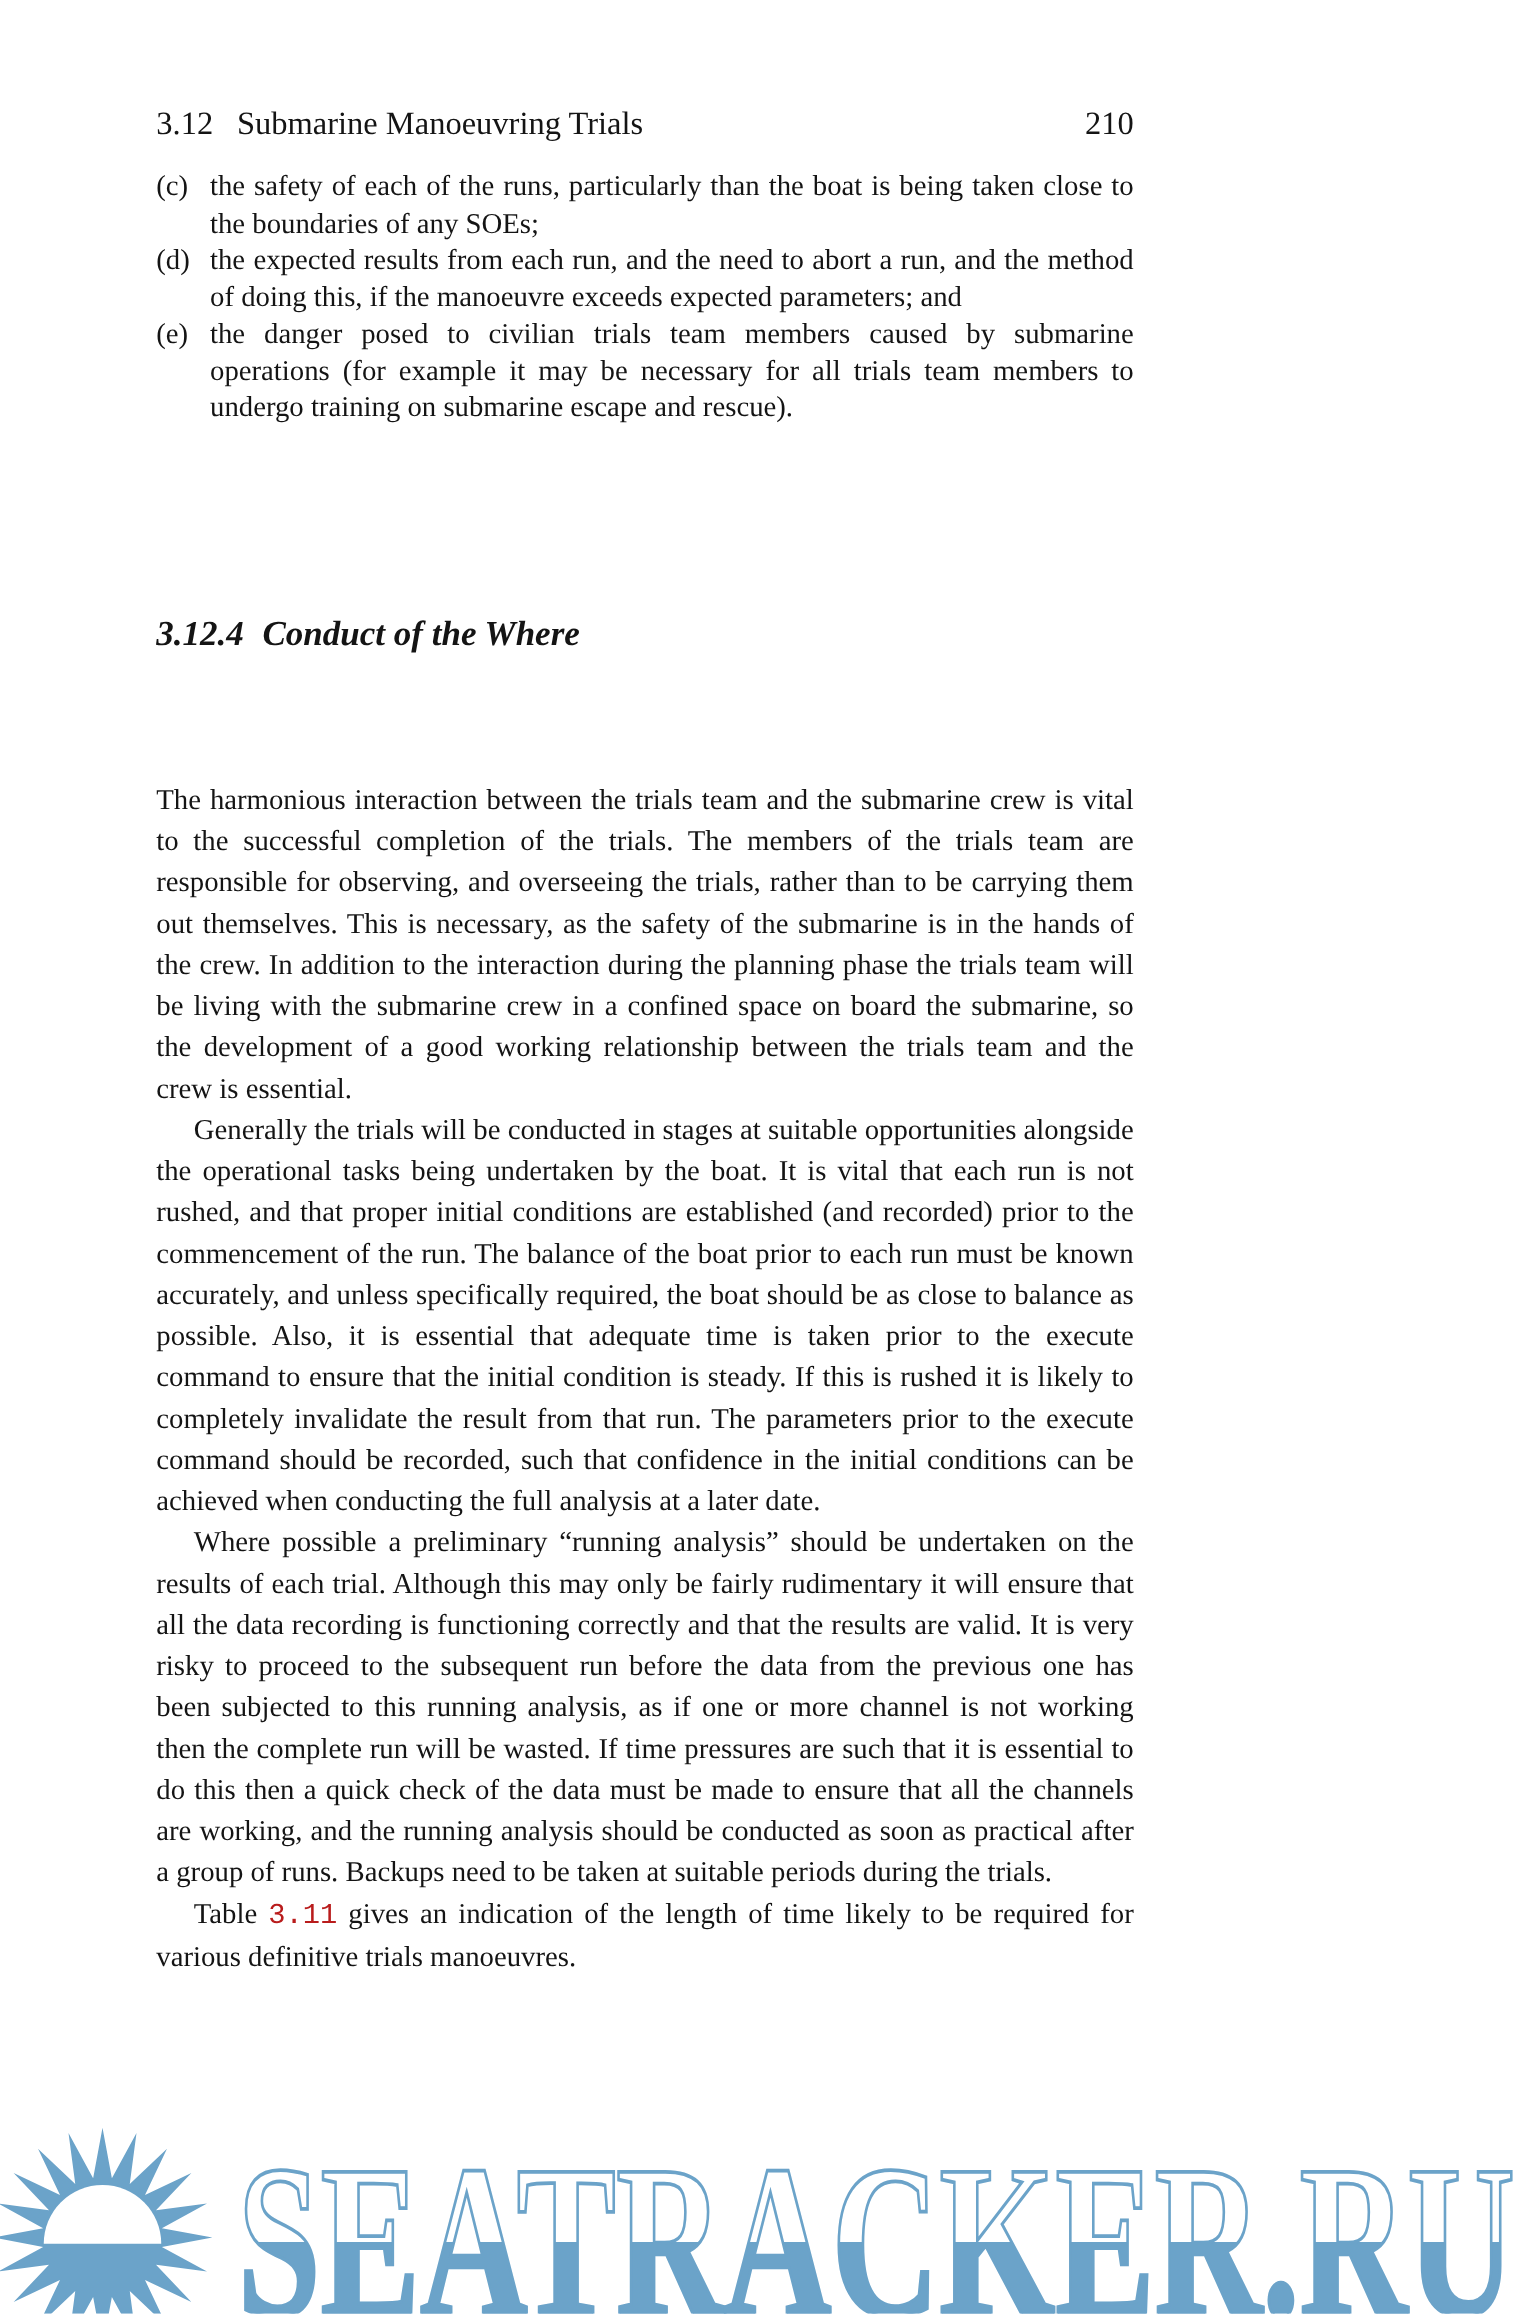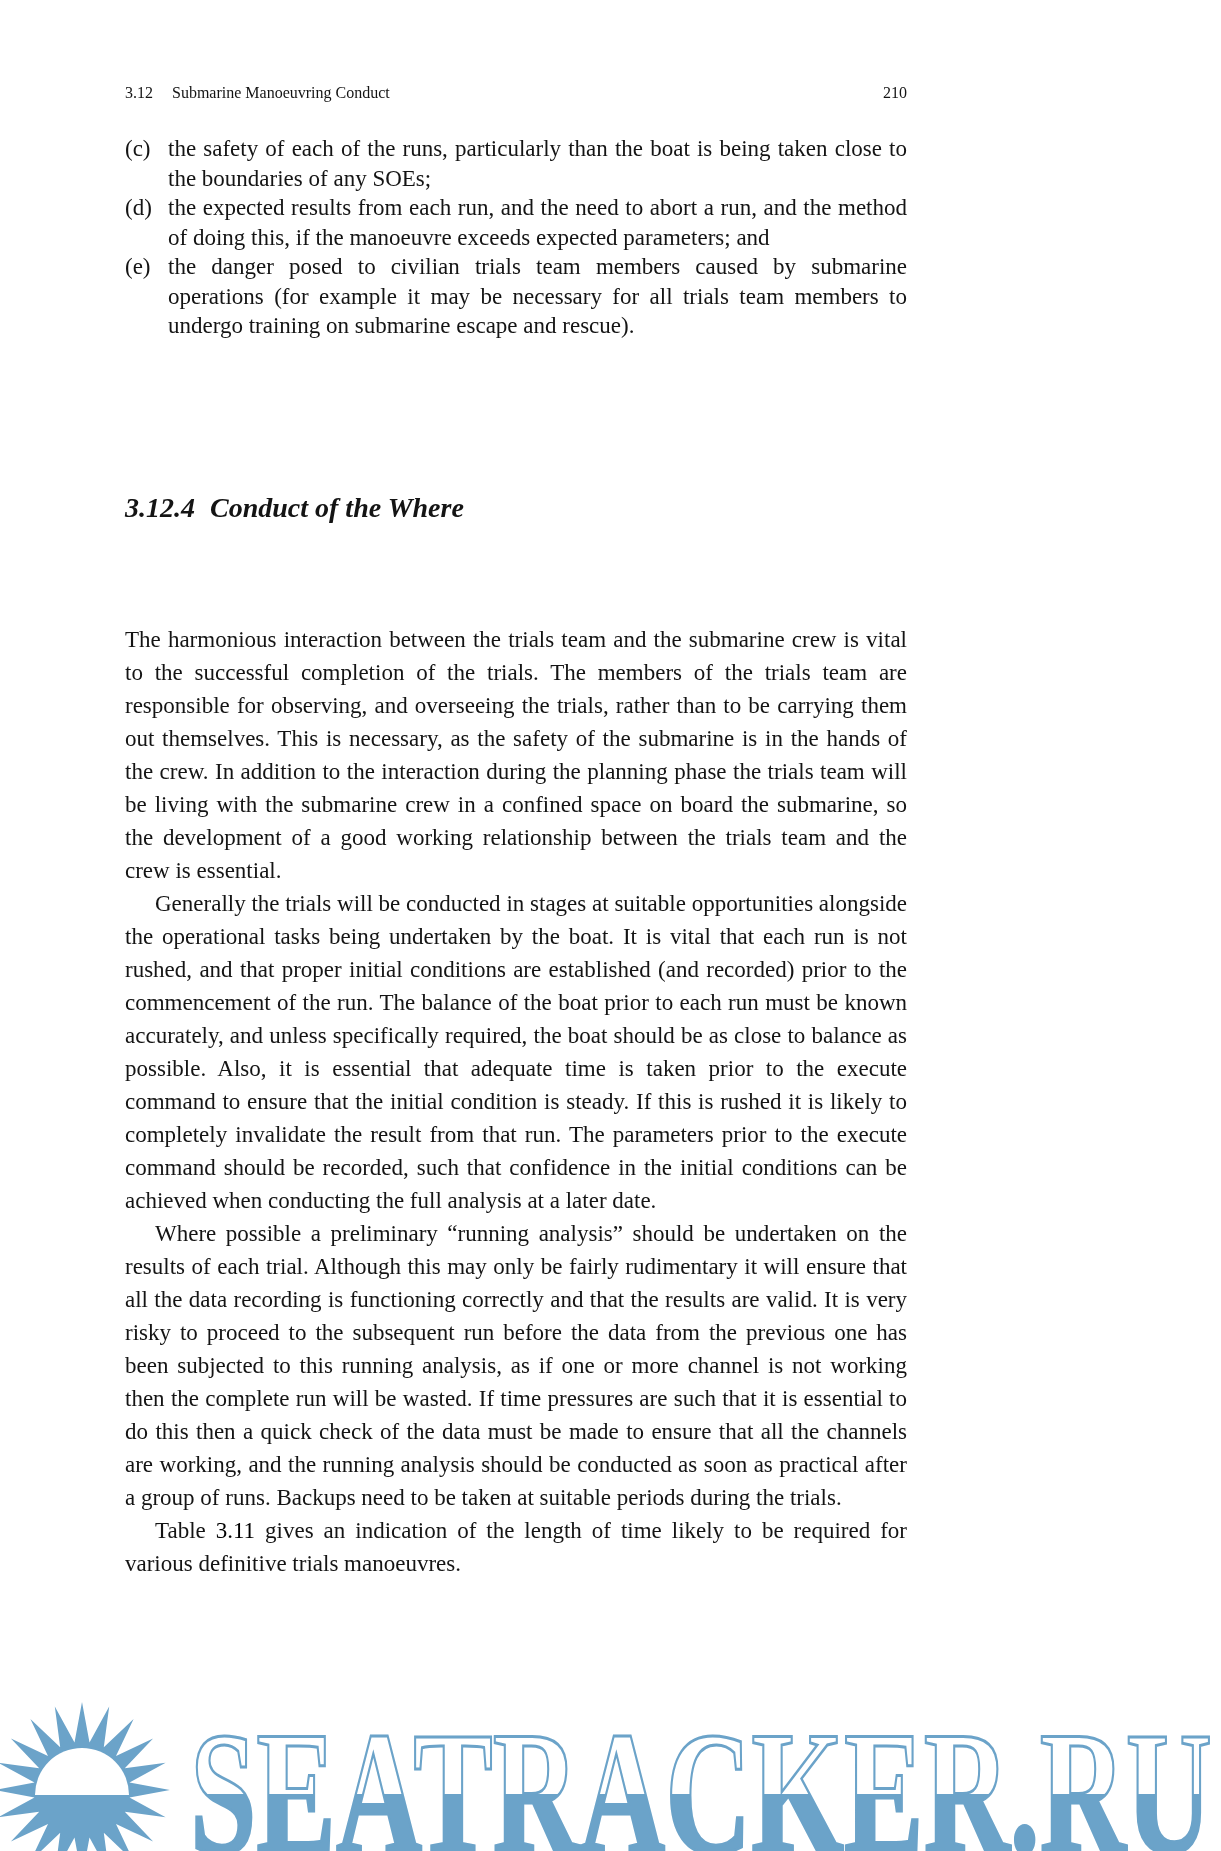--- a/index.html
+++ b/index.html
@@ -10,21 +10,21 @@
     background: #ffffff;
     overflow: hidden;
     font-family: "Liberation Serif", "DejaVu Serif", serif;
     color: #141414;
   }
   
   .running-header {
     position: absolute;
     top: 84px; left: 125px; width: 782px;
     display: flex; justify-content: space-between; align-items: baseline;
-    font-size: 16px;
+    font-size: 26px;
   }
   .header-left { display: flex; }
   .header-secnum { margin-right: 19px; }
   
   .lettered-list {
     position: absolute;
     top: 134px; left: 125px; width: 782px;
     font-size: 23px; line-height: 29.5px;
   }
   .list-item { display: flex; }
@@ -41,37 +41,37 @@
   
   .body-text {
     position: absolute;
     top: 578px; left: 125px; width: 782px;
     font-size: 23px; line-height: 33px;
     text-align: justify;
     margin-top: 45px;
   }
   .para { margin: 0; }
   .para-indent { text-indent: 30px; }
-  .xref-link { color: #000000; cursor: pointer; }
+  .xref-link { color: #b91c1c; cursor: pointer; font-family: Liberation Mono, monospace; }
   
   .watermark {
     position: absolute;
     left: 0; top: 1694px; width: 1048px; height: 193px;
   }
   .watermark svg { display: block; }
 </style>
 </head>
 <body>
 
 <div class="page">
 
   <div class="running-header">
     <div class="header-left">
       <span class="header-secnum">3.12</span>
-      <span>Submarine Manoeuvring Conduct</span>
+      <span>Submarine Manoeuvring Trials</span>
     </div>
     <div>210</div>
   </div>
 
   <div class="lettered-list">
     <div class="list-item">
       <span class="list-label">(c)</span>
       <span class="list-text">the safety of each of the runs, particularly than the boat is being taken close to the boundaries of any SOEs;</span>
     </div>
     <div class="list-item">

